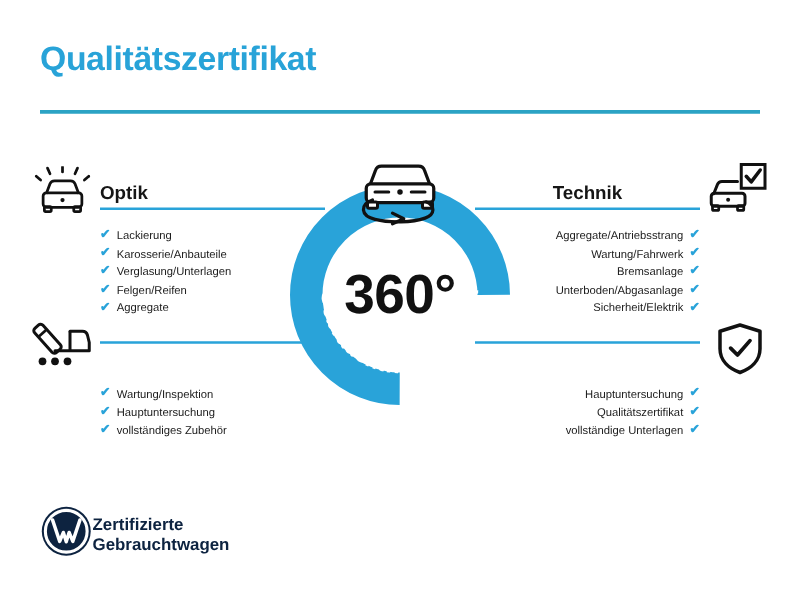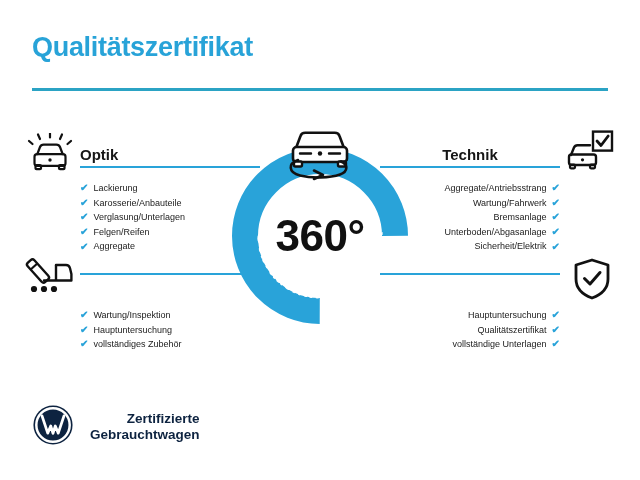--- a/index.html
+++ b/index.html
@@ -132,22 +132,21 @@
     height: 60px;
   }
 
   
   .footer {
     position: absolute;
     left: 32px;
     top: 404px;
     display: flex;
     align-items: center;
-    gap: 16px;
-    text-align: right;
+    gap: 0;
   }
   .vw-text {
     font-size: 13.5px;
     font-weight: bold;
     color: #0d2340;
     line-height: 16px;
     white-space: pre-line;
   }
 </style>
 </head>

